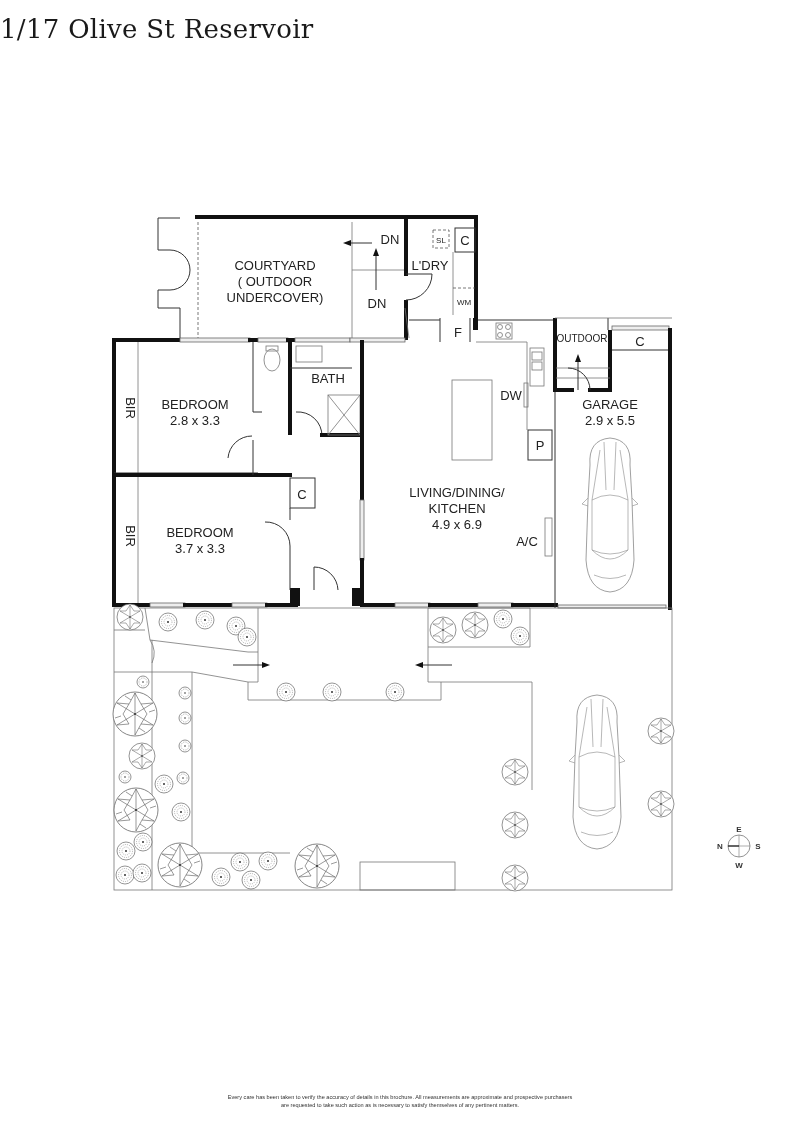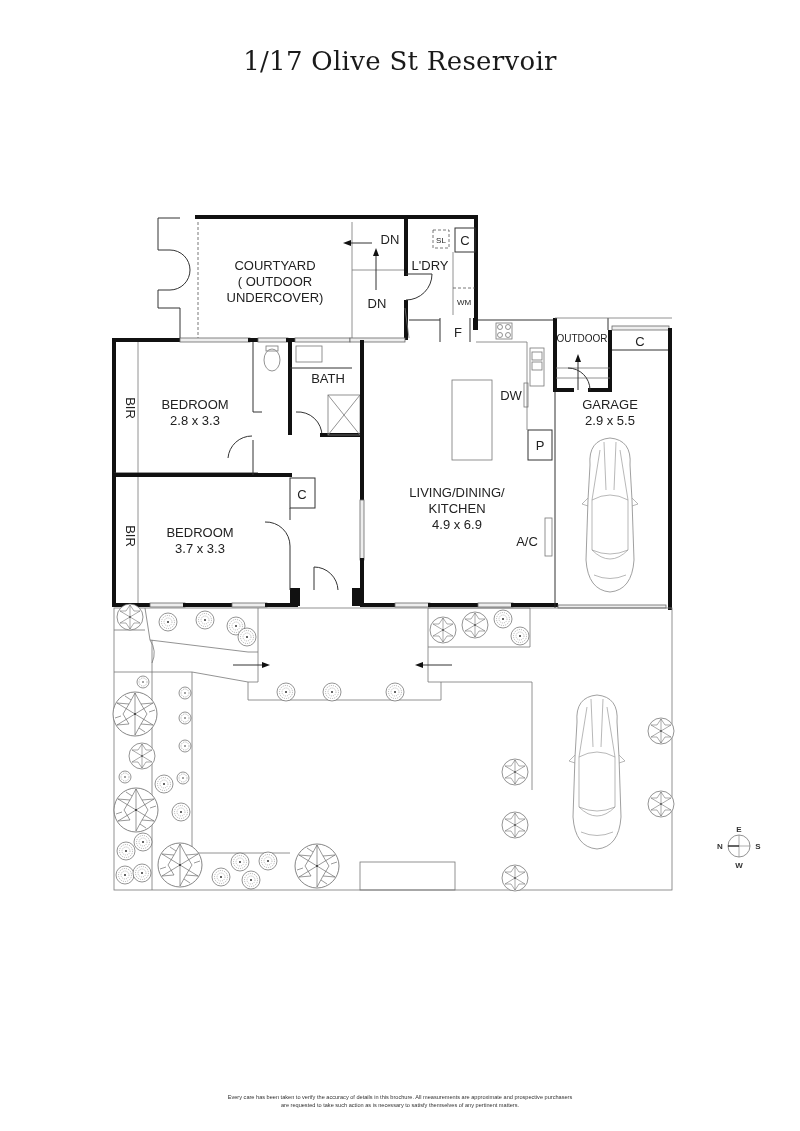--- a/index.html
+++ b/index.html
@@ -1,17 +1,17 @@
 <!DOCTYPE html>
 <html><head>
   <meta charset="utf-8">
   <style>
     html, body { margin: 0; padding: 0; background: #ffffff; }
     body { width: 800px; height: 1131px; position: relative; overflow: hidden; font-family: "Liberation Sans", sans-serif; }
-    .title { position: absolute; top: 14px; left: 0; width: 800px; text-align: center; font-family: "DejaVu Serif", serif; font-size: 26px; color: #1a1a1a; letter-spacing: 0.3px; margin-top: 32px; }
+    .title { position: absolute; top: 14px; left: 0; width: 800px; font-family: "DejaVu Serif", serif; font-size: 26px; color: #1a1a1a; letter-spacing: 0.3px; }
     svg.plan { position: absolute; left: 0; top: 0; }
     .lbl { font-family: "Liberation Sans", sans-serif; font-size: 13px; fill: #222; text-anchor: middle; }
     .lbl-sm { font-family: "Liberation Sans", sans-serif; font-size: 10px; fill: #222; text-anchor: middle; }
     .lbl-xs { font-family: "Liberation Sans", sans-serif; font-size: 8px; fill: #222; text-anchor: middle; }
     .compass-lbl { font-family: "Liberation Sans", sans-serif; font-size: 8px; font-weight: bold; fill: #333; text-anchor: middle; }
     .disclaimer { position: absolute; top: 1094px; left: 150px; width: 500px; text-align: center; font-family: "Liberation Sans", sans-serif; font-size: 5.6px; line-height: 7.5px; color: #333; }
     .wall { stroke: #111; stroke-width: 4; fill: none; stroke-linecap: square; }
     .thin { stroke: #333; stroke-width: 1; fill: none; }
     .lt { stroke: #777; stroke-width: 0.8; fill: none; }
     .win { stroke: #666; stroke-width: 0.8; fill: #eee; }

